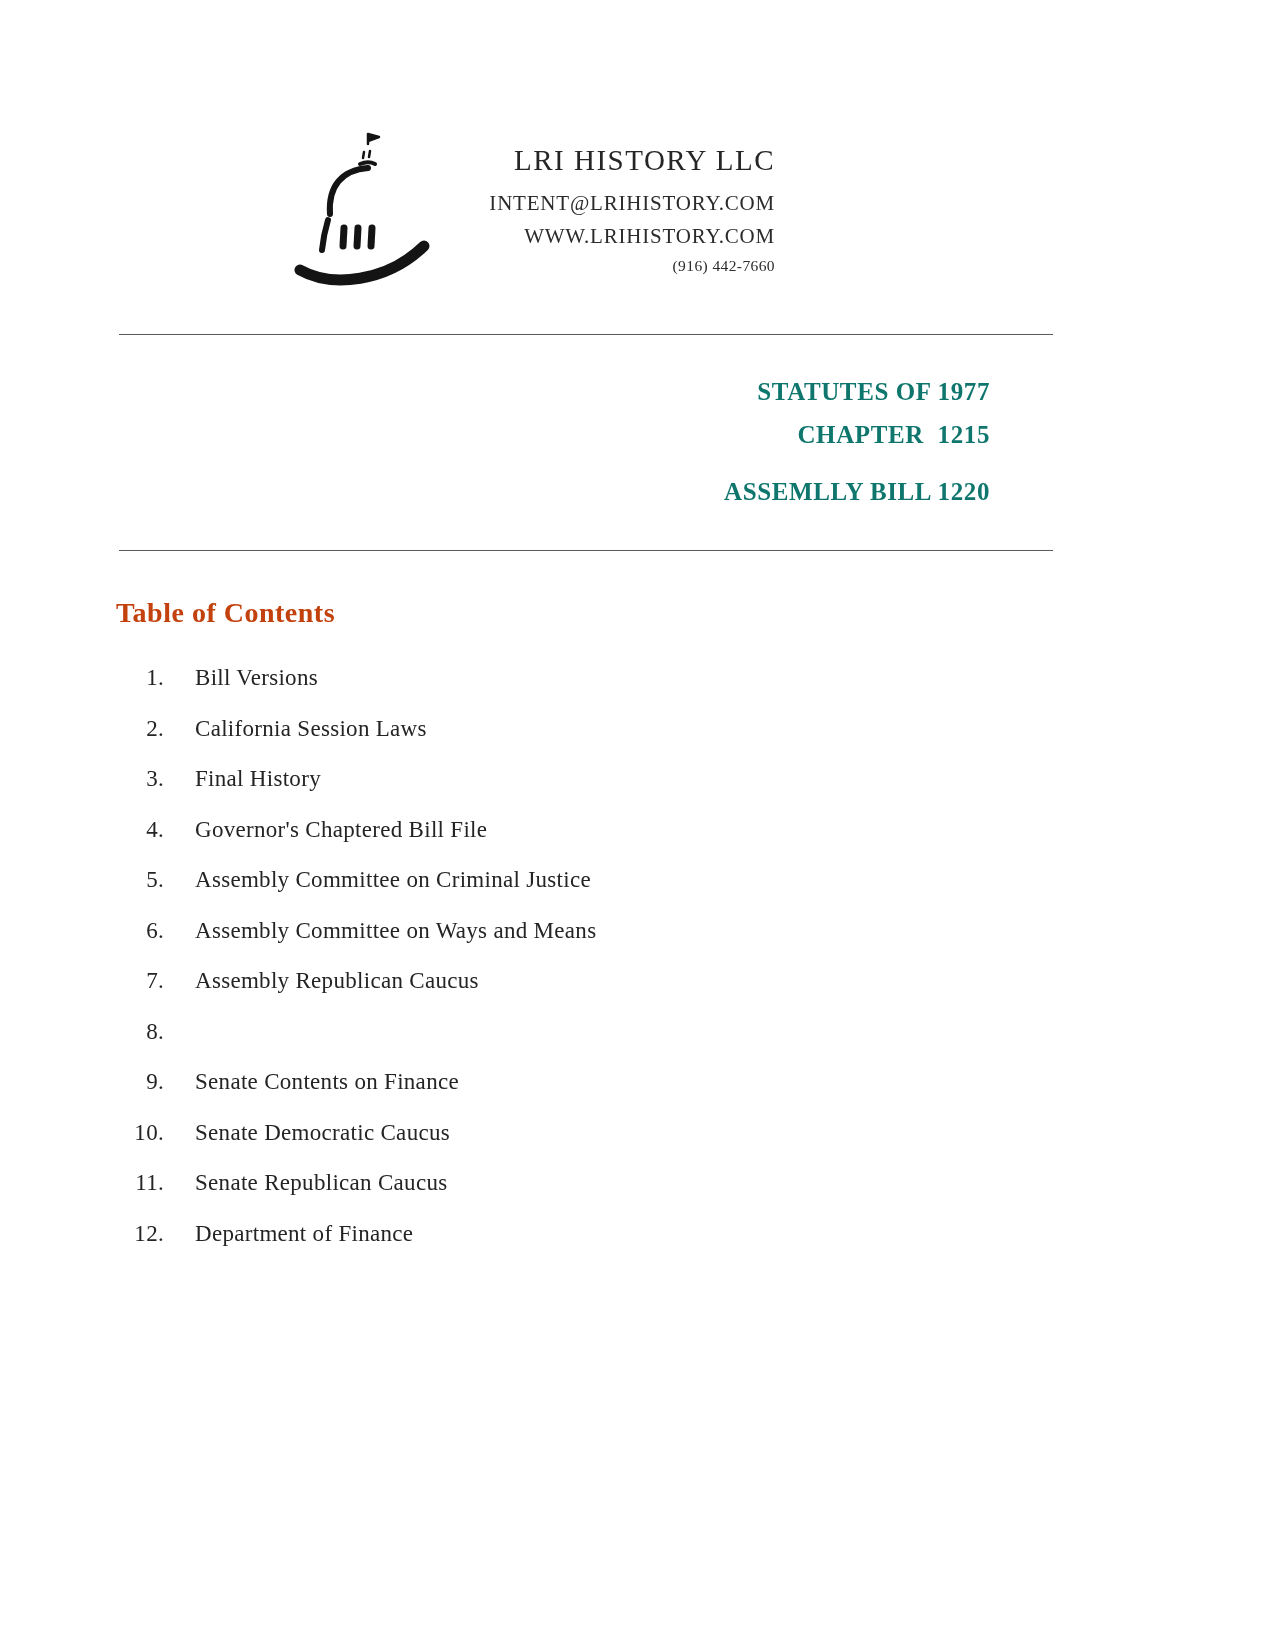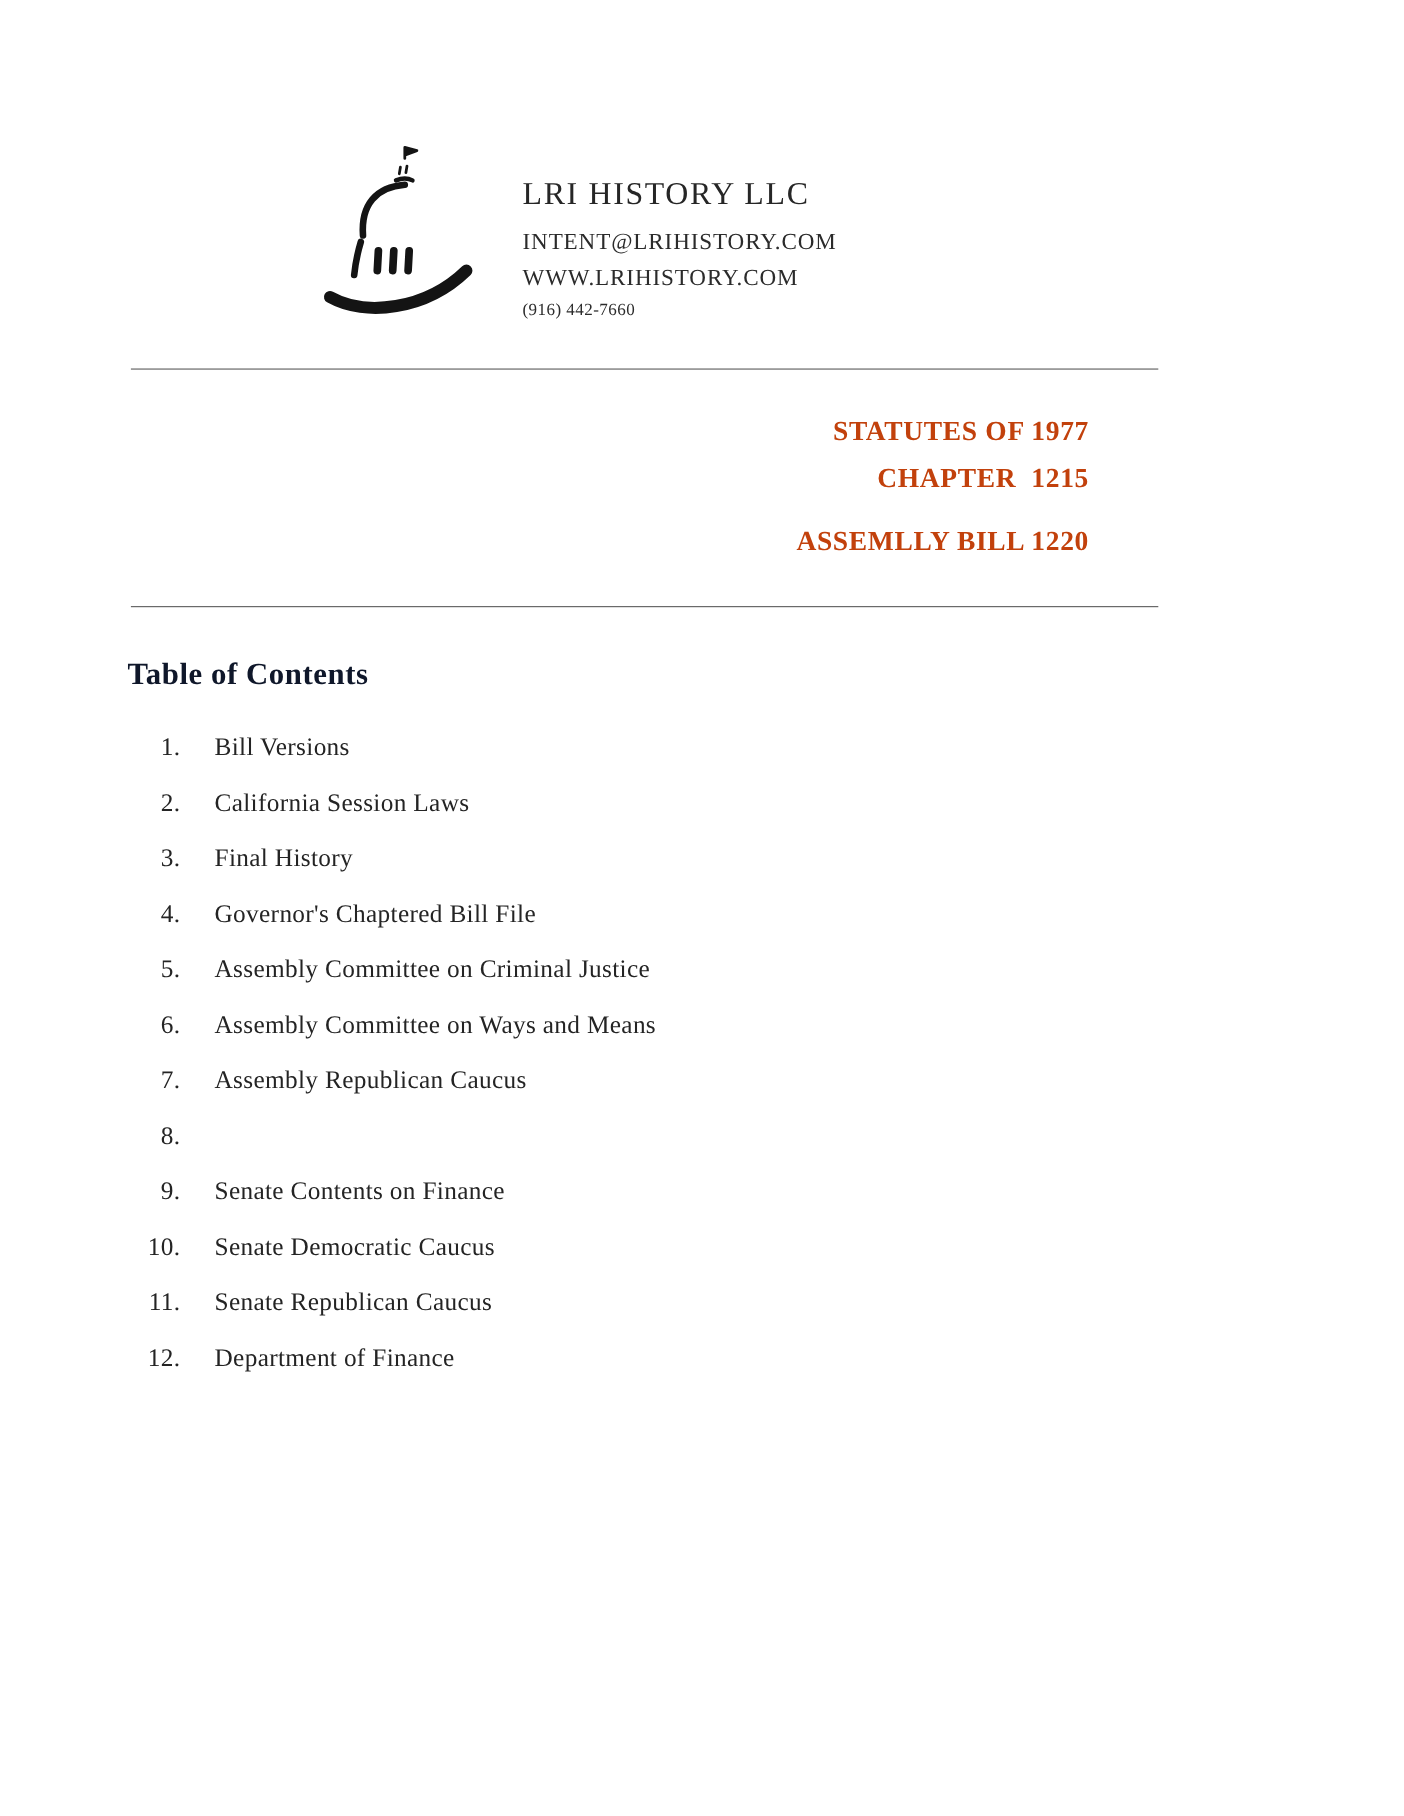--- a/index.html
+++ b/index.html
@@ -26,23 +26,23 @@
     padding-left: 292px;
   }
   .logo {
     width: 145px;
     height: 160px;
     flex: 0 0 auto;
     margin-top: 8px;
   }
   .letterhead-text {
     margin-left: 38px;
-    margin-top: 38px;
+    margin-top: 22px;
     width: 300px;
-    text-align: left;
+    text-align: right;
   }
   .company {
     font-size: 29px;
     letter-spacing: 1.5px;
     color: #262626;
     margin-bottom: 14px;
   }
   .contact-line {
     font-size: 21px;
     letter-spacing: 0.8px;
@@ -64,39 +64,39 @@
     margin-left: 119px;
   }
   .rule-top { margin-top: 44px; }
   .rule-bottom { margin-top: 46px; }
 
   
   .statute-block {
     margin-top: 44px;
     padding-right: 286px;
     text-align: right;
-    color: #c2410c;
+    color: #0f766e;
   }
   .statute-line {
     font-weight: bold;
     font-size: 25px;
     letter-spacing: 0.6px;
     line-height: 1.0;
     margin-bottom: 18px;
     white-space: pre-wrap;
   }
   .statute-line:last-child { margin-bottom: 0; margin-top: 32px; }
 
   
   .toc-title {
     margin-top: 46px;
     margin-left: 116px;
     font-size: 28px;
     font-weight: bold;
-    color: #0f172a;
+    color: #c2410c;
     letter-spacing: 0.5px;
   }
   .toc-list {
     list-style: none;
     margin-top: 36px;
     margin-left: 116px;
   }
   .toc-item {
     display: flex;
     align-items: baseline;

